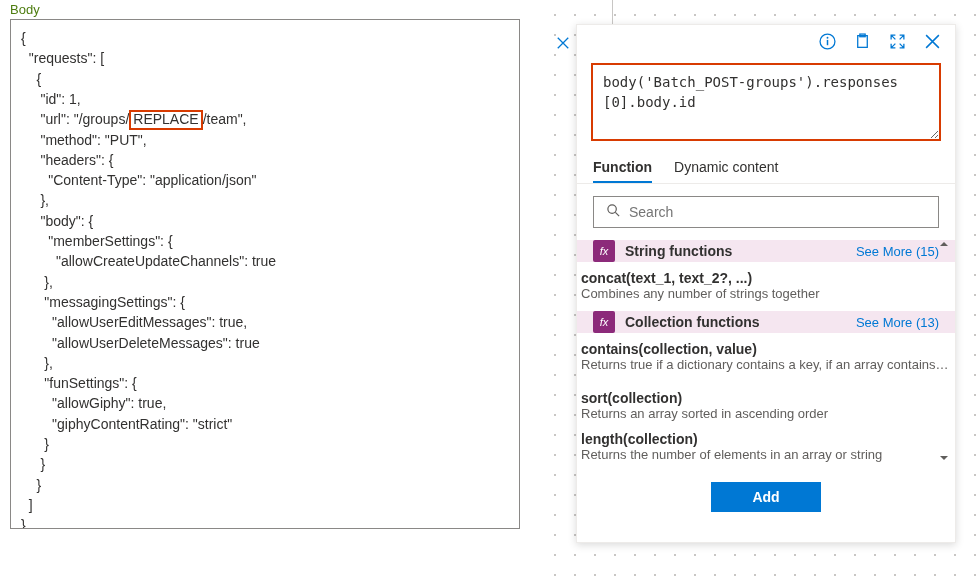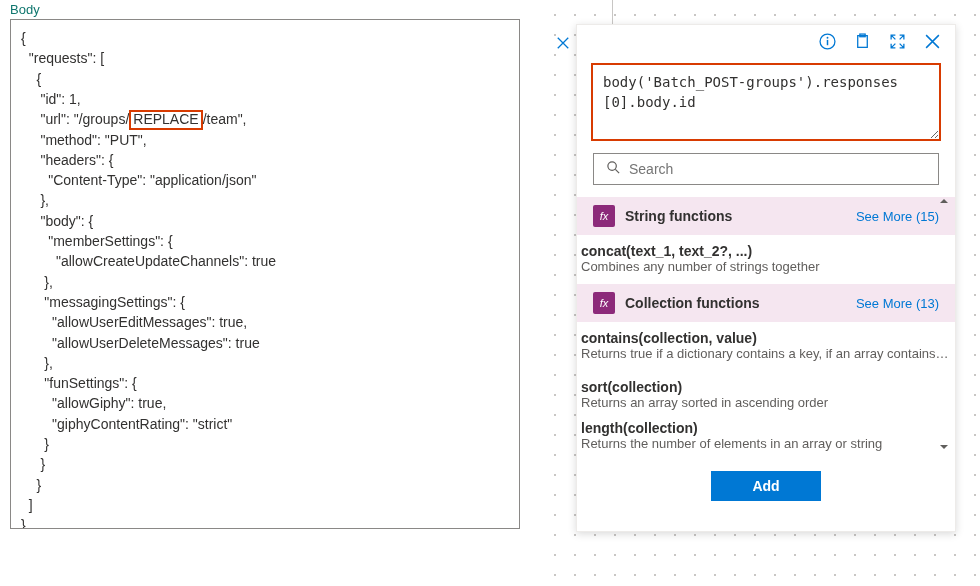--- a/index.html
+++ b/index.html
@@ -14,21 +14,21 @@
     overflow: hidden;
   }
   .left-panel {
     position: absolute;
     left: 10px;
     top: 2px;
     width: 520px;
   }
   .body-label {
     font-size: 13px;
-    color: #0f766e;
+    color: #4d7c0f;
     margin-bottom: 2px;
   }
   .code-box {
     border: 1px solid #8a8886;
     padding: 8px 10px;
     width: 510px;
     height: 510px;
     font-family: "Segoe UI", Arial, sans-serif;
     font-size: 14px;
     line-height: 1.45;
@@ -118,21 +118,21 @@
     border: none;
     outline: none;
     flex: 1;
     font-size: 14px;
     font-family: inherit;
   }
   .section-header {
     display: flex;
     align-items: center;
     justify-content: space-between;
-    padding: 8px 16px;
+    padding: 0 16px;
     background: #f5e6f0;
     cursor: pointer;
   }
   .section-header.collection { background: #f5e6f0; }
   .section-left {
     display: flex;
     align-items: center;
     gap: 10px;
   }
   .fx-badge {
@@ -258,20 +258,24 @@
     </span>
     <span>
       <svg viewBox="0 0 16 16">
           <path d="M2 2 L14 14 M14 2 L2 14" stroke="#0078d4" stroke-width="1.4" fill="none"></path>
         </svg>
     </span>
   </div>
 
   <div class="expression-box">body('Batch_POST-groups').responses[0].body.id</div>
 
+  <div class="tabs">
+    <div class="tab active">Function</div>
+    <div class="tab">Dynamic content</div>
+  </div>
 
   <div class="search-wrap">
     <span>
       <svg viewBox="0 0 16 16">
           <circle cx="6.5" cy="6.5" r="4.5" stroke="#605e5c" stroke-width="1.3" fill="none"></circle>
           <path d="M10 10 L14 14" stroke="#605e5c" stroke-width="1.3"></path>
         </svg>
     </span>
     <input class="search-input" placeholder="Search" style="">
   </div>

